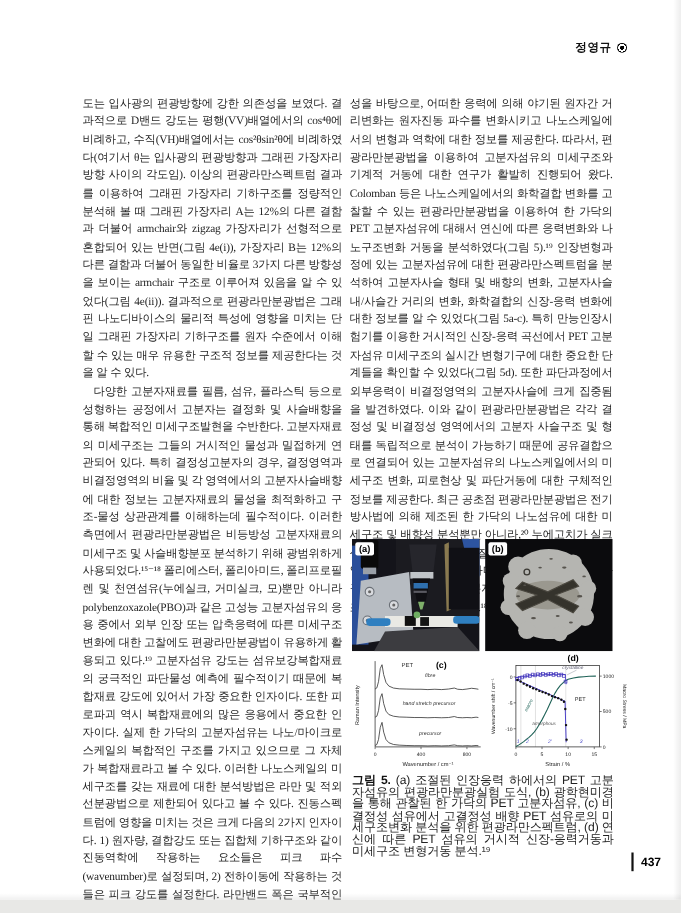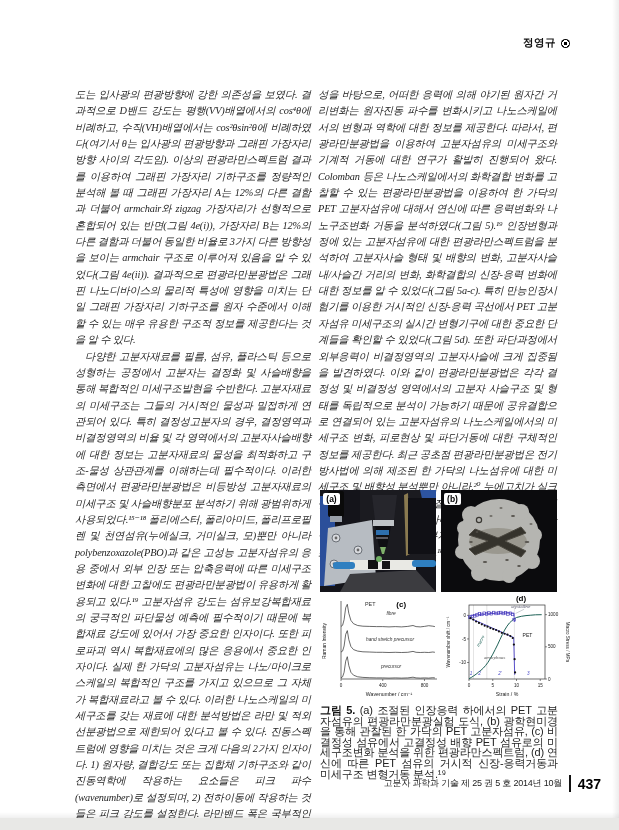--- a/index.html
+++ b/index.html
@@ -17,21 +17,21 @@
   .header { position:absolute; top:36px; right:49px; display:flex; align-items:center; gap:5px; }
   .header .author { font-family:"Liberation Sans","DejaVu Sans",sans-serif;
     font-weight:bold; font-size:10.5px; color:#111; letter-spacing:0.5px; }
   .author-dot { width:9px; height:9px; border-radius:50%;
     background:radial-gradient(circle, #000 0 29%, #fff 30% 54%, #000 55% 100%); }
 
   .col { position:absolute; top:87px; text-align:justify;
     font-size:10.3px; line-height:16.35px; color:#1d1d1d; letter-spacing:-0.15px; }
   .col-left  { left:75px;  width:236px; }
   .col-right { left:318px; width:239px; }
-  .para { text-align:justify;font-style:italic; }
+  .para { text-align:justify; }
   .para.indent { text-indent:10px; }
   .section-heading {
     font-family:"Liberation Sans","DejaVu Sans",sans-serif;
     font-weight:bold; font-size:11px; color:#111;
     margin:10px 0 6px 0; letter-spacing:-0.2px; text-align:left;
   }
 
   .figure { position:absolute; left:320px; top:490px; width:252px; }
   .photo-row { display:flex; gap:5px; }
   .photo { width:116px; height:102px; display:block; }
@@ -40,21 +40,21 @@
 
   .caption { position:absolute; left:320px; top:705px; width:238px;
     font-size:11px; line-height:10.6px; text-align:justify; color:#222;
     font-family:"Liberation Sans","DejaVu Sans",sans-serif; letter-spacing:-0.1px; }
   .caption .cap-label { font-weight:bold; color:#111; }
 
   .footer { position:absolute; right:18px; top:775px; display:flex; align-items:center; gap:7px;
     font-family:"Liberation Sans","DejaVu Sans",sans-serif; }
   .footer .journal { font-size:9px; color:#222; letter-spacing:-0.2px; }
   .footer .divider { width:1.5px; height:17px; background:#111; }
-  .footer .pageno { font-size:14px; font-weight:bold; color:#000; }
+  .footer .pageno { font-size:11px; font-weight:bold; color:#000; }
 
   svg text { font-family:"Liberation Sans","DejaVu Sans",sans-serif; }
 </style>
 </head>
 <body>
 
 <div class="page">
   <div class="edge-right"></div>
   <div class="edge-bottom"></div>
 
@@ -246,17 +246,16 @@
     </div>
   </div>
 
   <div class="caption">
     <span class="cap-label">그림 5.</span>
     <span> </span>
     <span>(a) 조절된 인장응력 하에서의 PET 고분자섬유의 편광라만분광실험 도식, (b) 광학현미경을 통해 관찰된 한 가닥의 PET 고분자섬유, (c) 비결정성 섬유에서 고결정성 배향 PET 섬유로의 미세구조변화 분석을 위한 편광라만스펙트럼, (d) 연신에 따른 PET 섬유의 거시적 신장-응력거동과 미세구조 변형거동 분석.¹⁹</span>
   </div>
 
   <div class="footer">
-    <span class="journal">고분자 과학과 기술   제 25 권 5 호 2014년 10월</span>
     <span class="divider"></span>
     <span class="pageno">437</span>
   </div>
 </div>
 
 </body></html>

